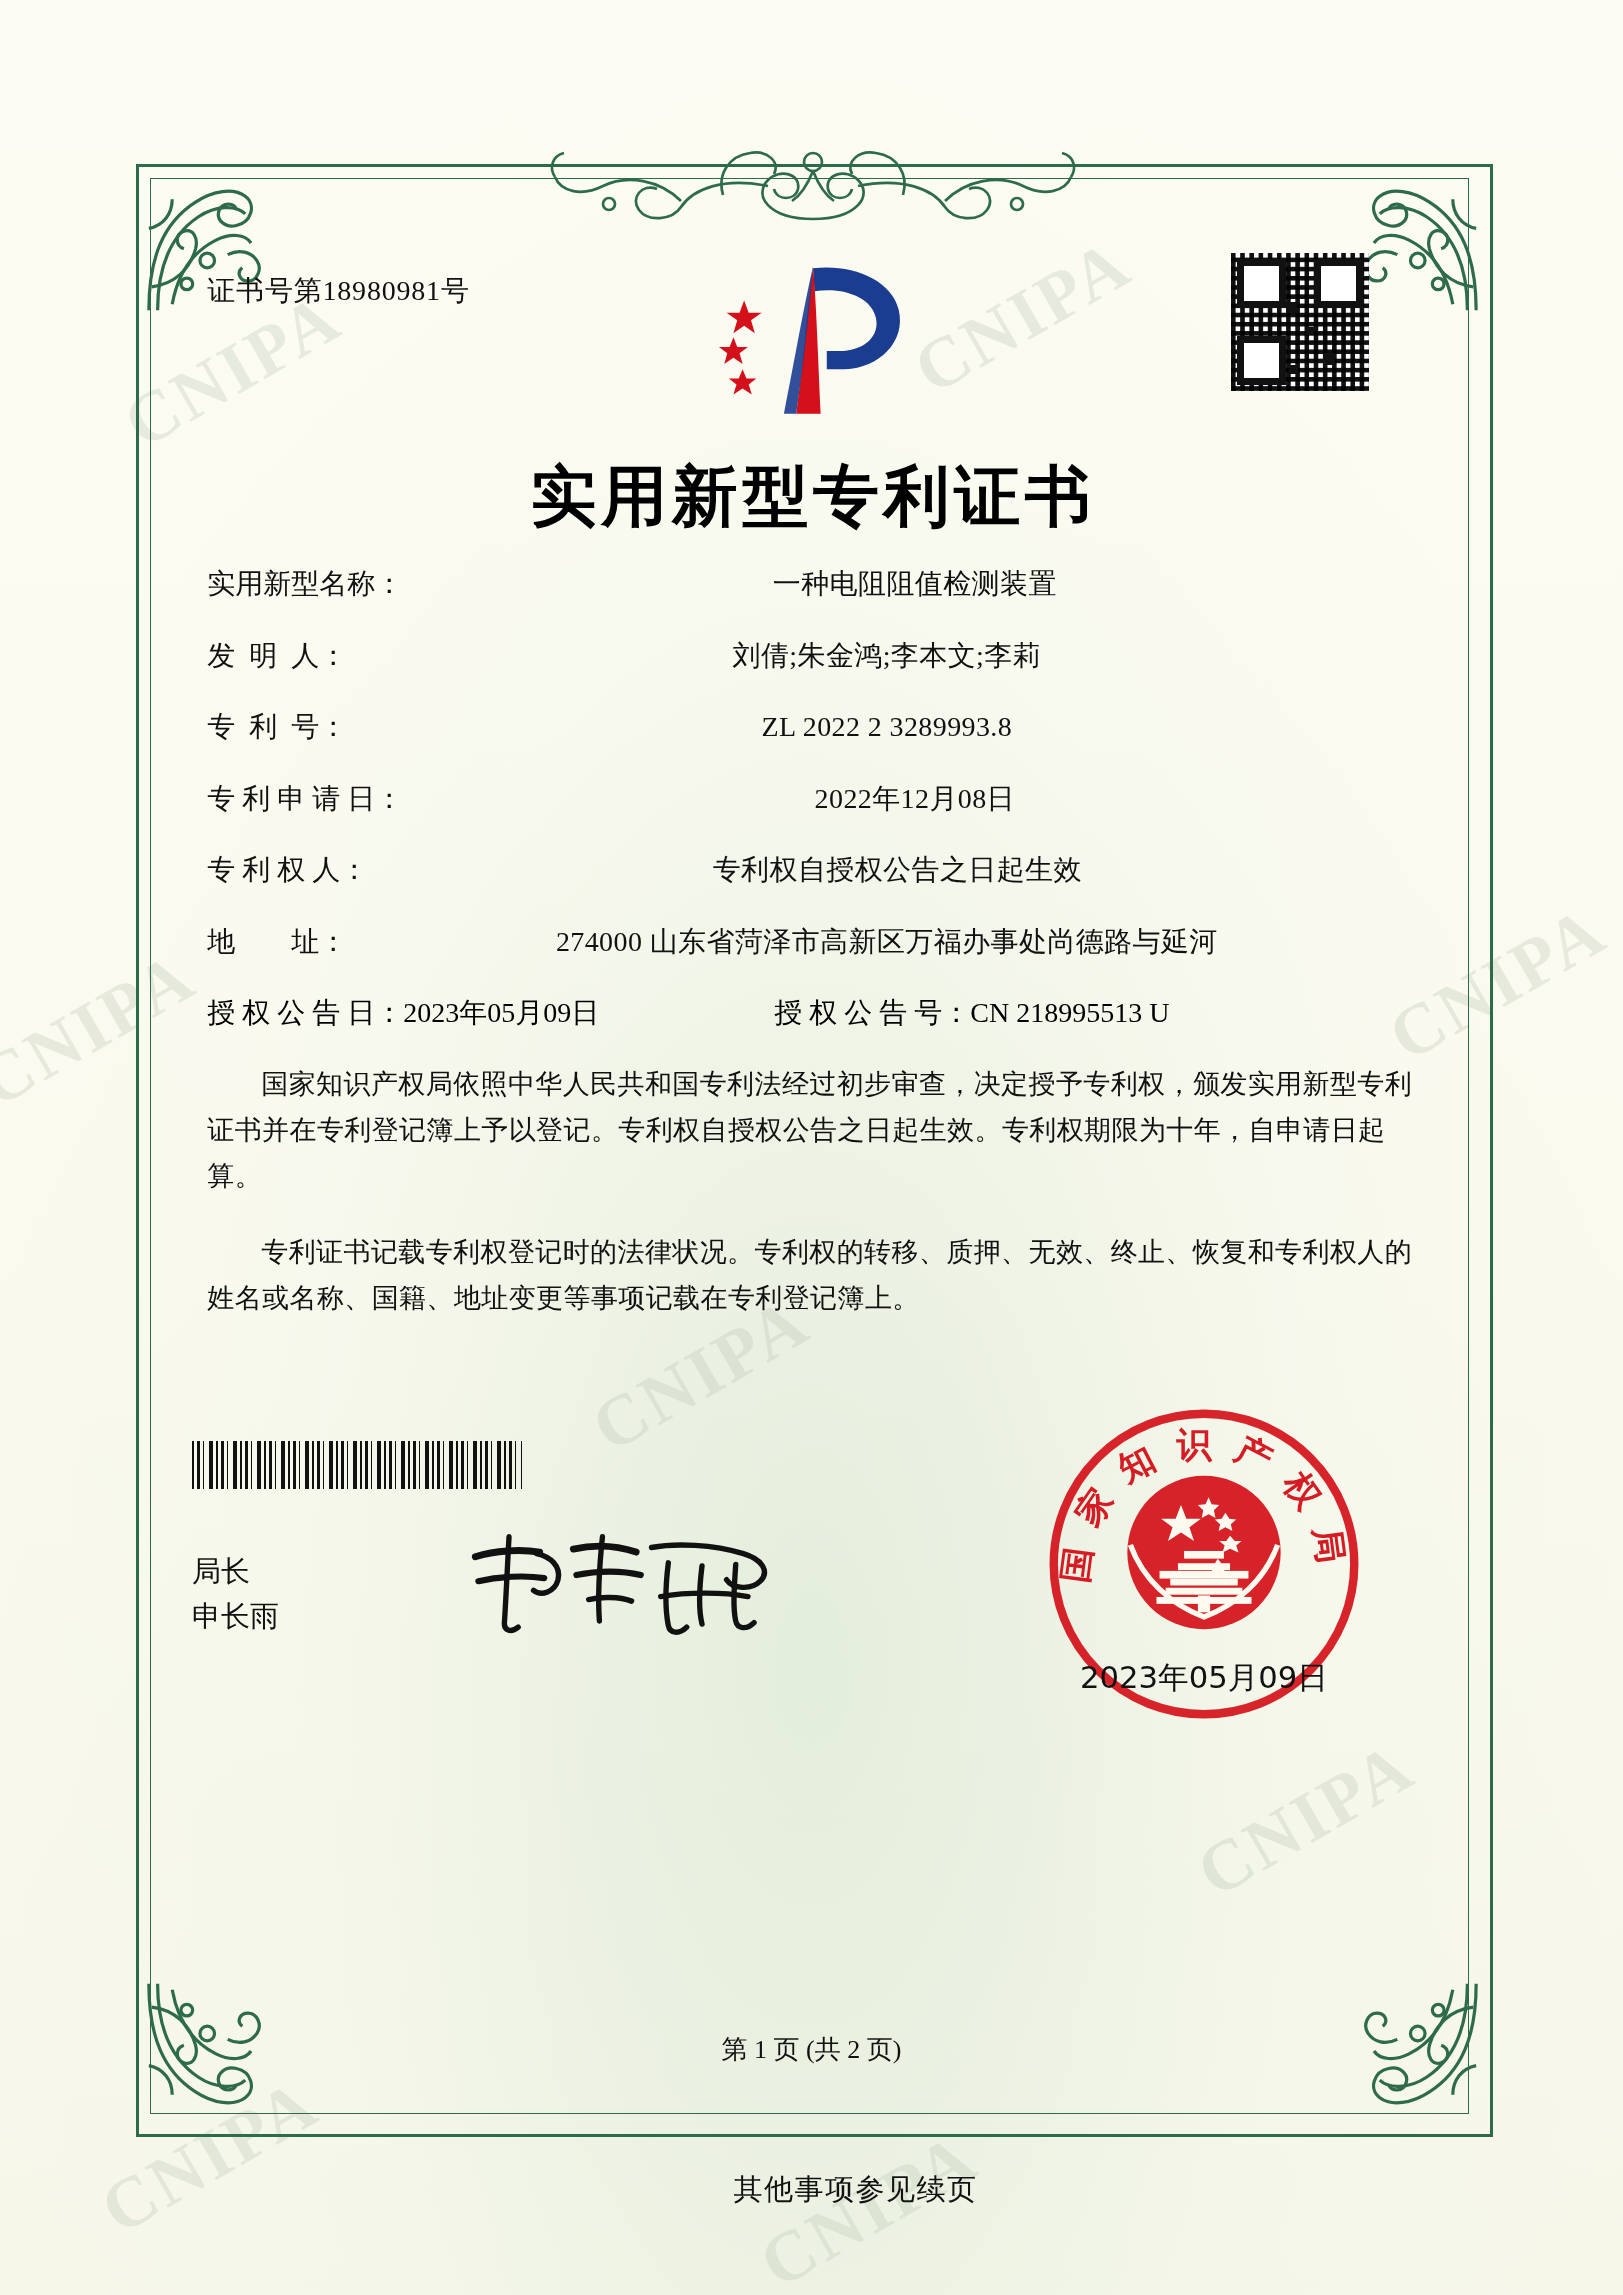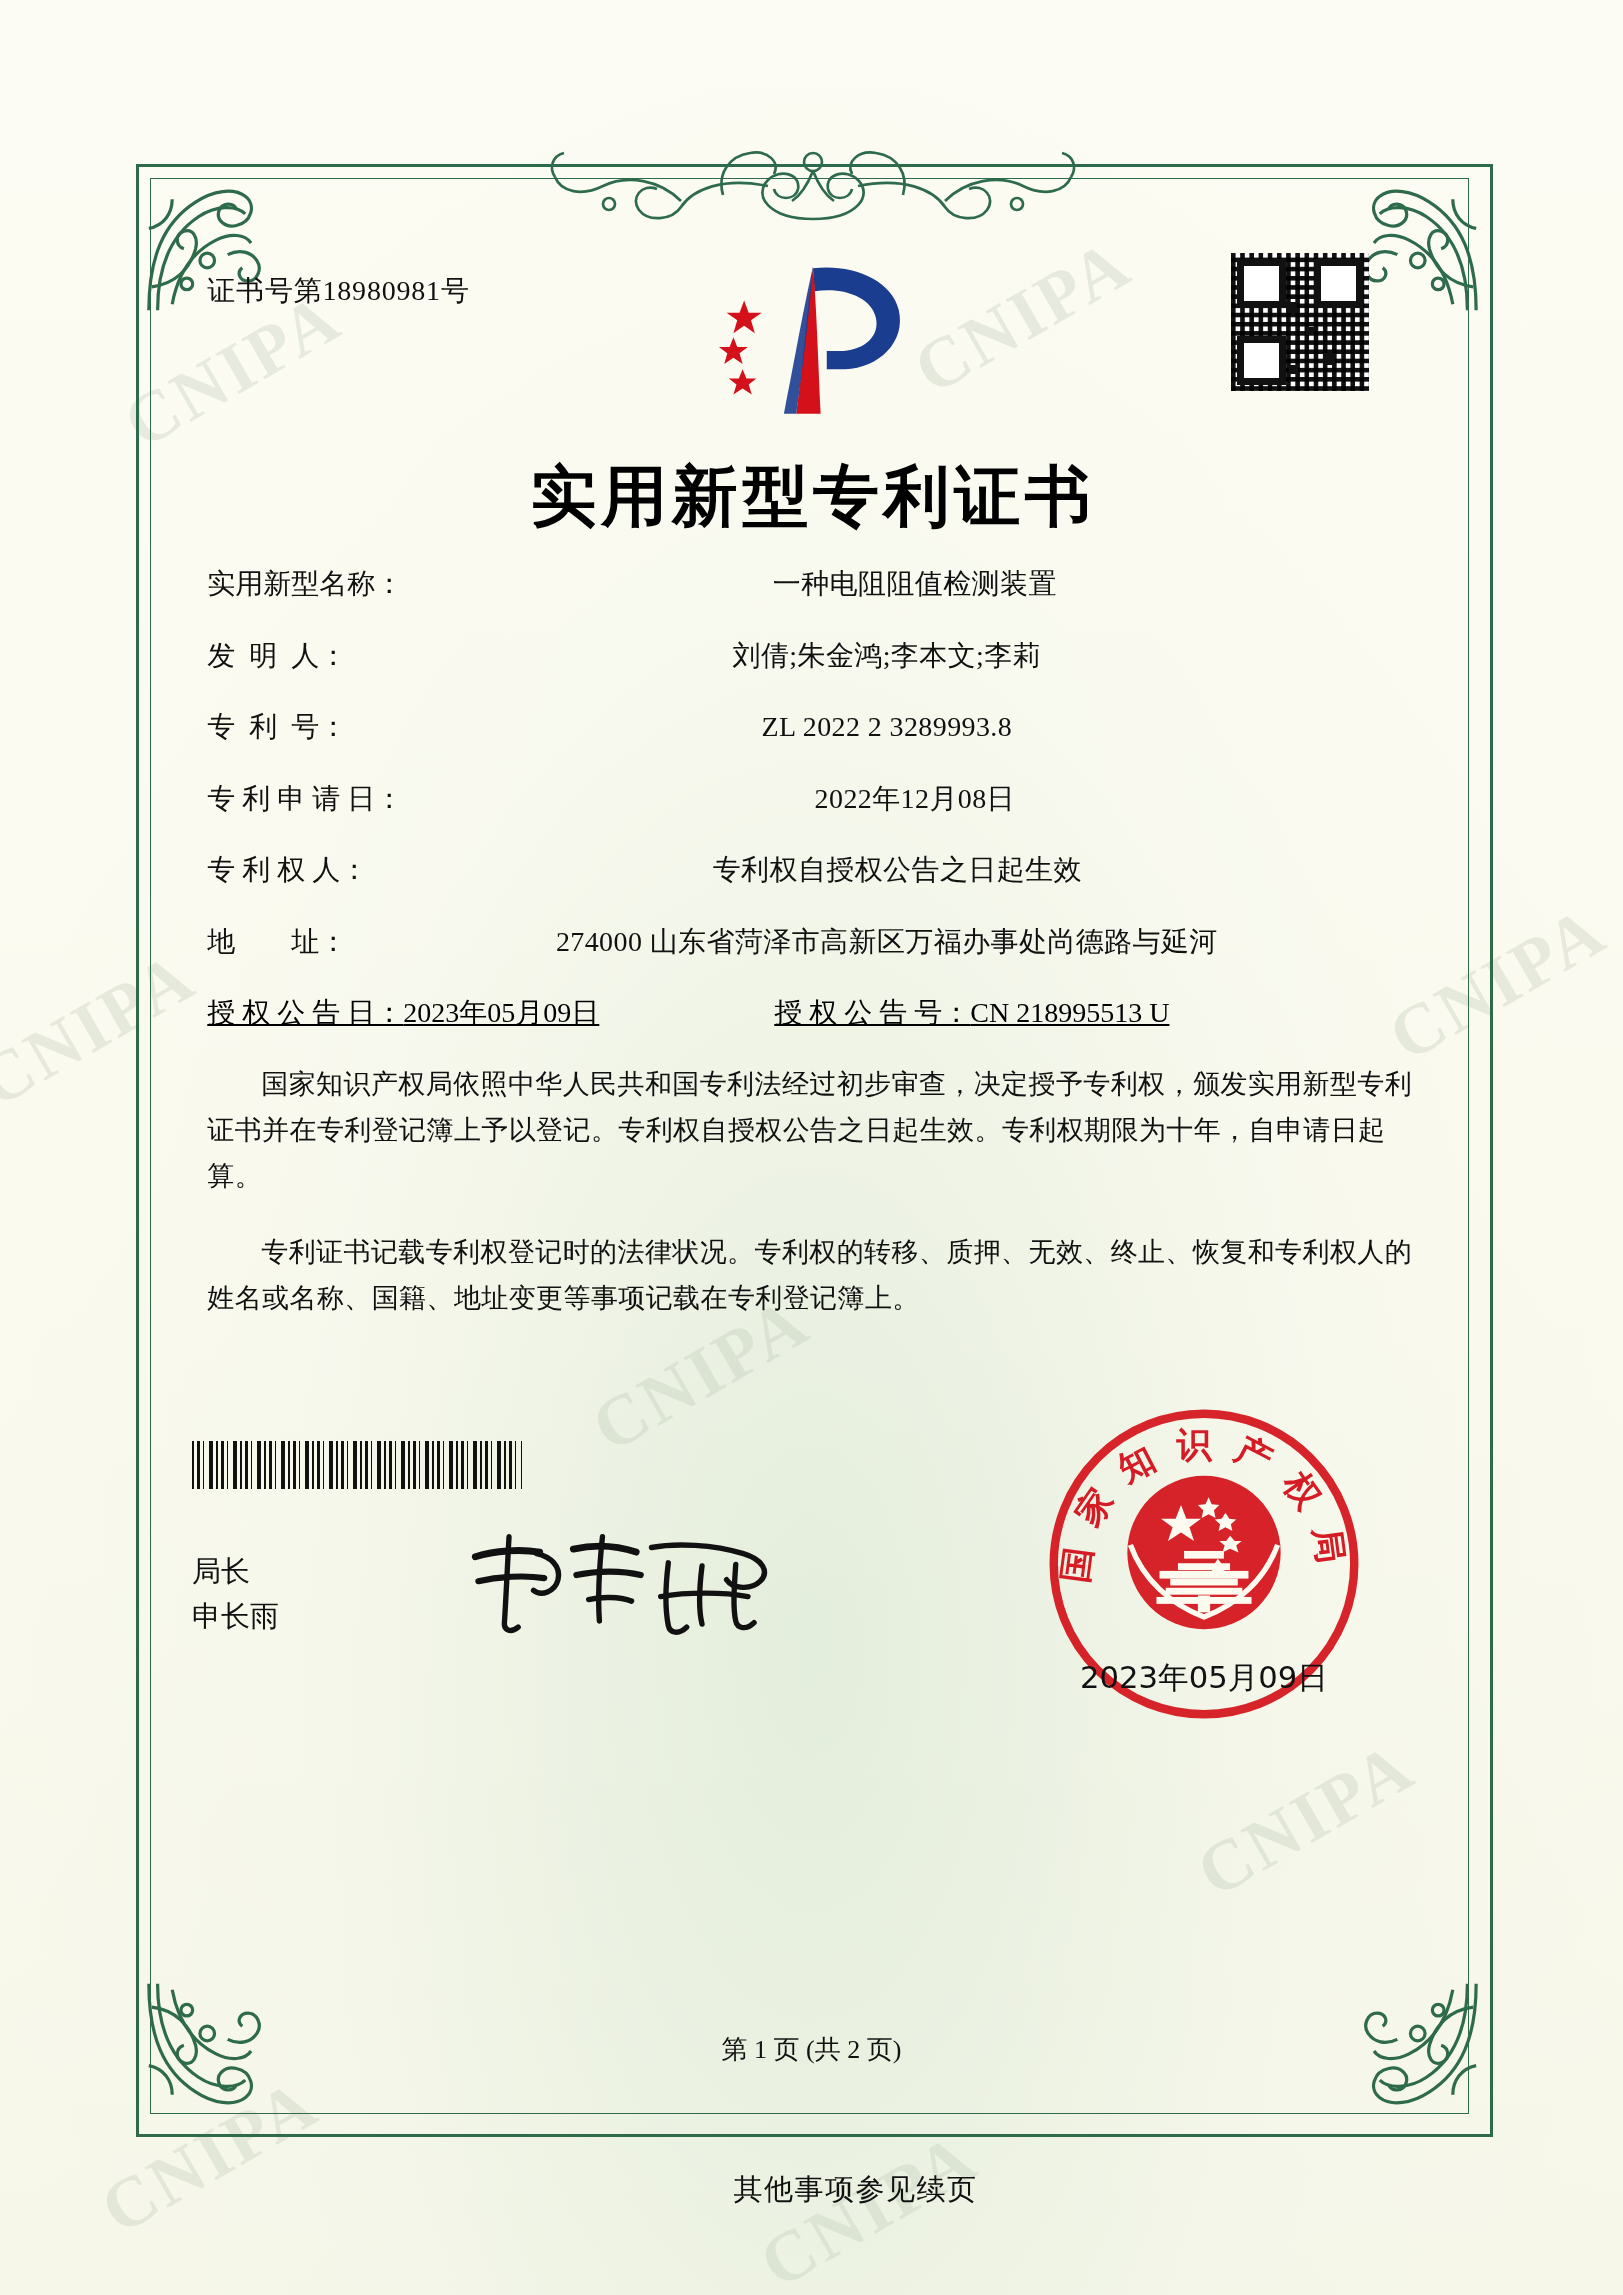--- a/index.html
+++ b/index.html
@@ -179,21 +179,20 @@
     margin-left: 234px;
     margin-top: -21.5px;
     margin-bottom: 28px;
     font-size: 28px;
   }
   .grant-row {
     display: flex;
     align-items: baseline;
     font-size: 28px;
     margin-bottom: 15.3px;
-    text-decoration: underline;
   }
   .grant-row .seg1 { width: 567px; white-space: pre; }
   .grant-row .seg2 { white-space: pre; }
 
   .para {
     font-size: 27px;
     line-height: 1.72;
     text-indent: 54px;
     color: #111;
     margin-top: 29px;

